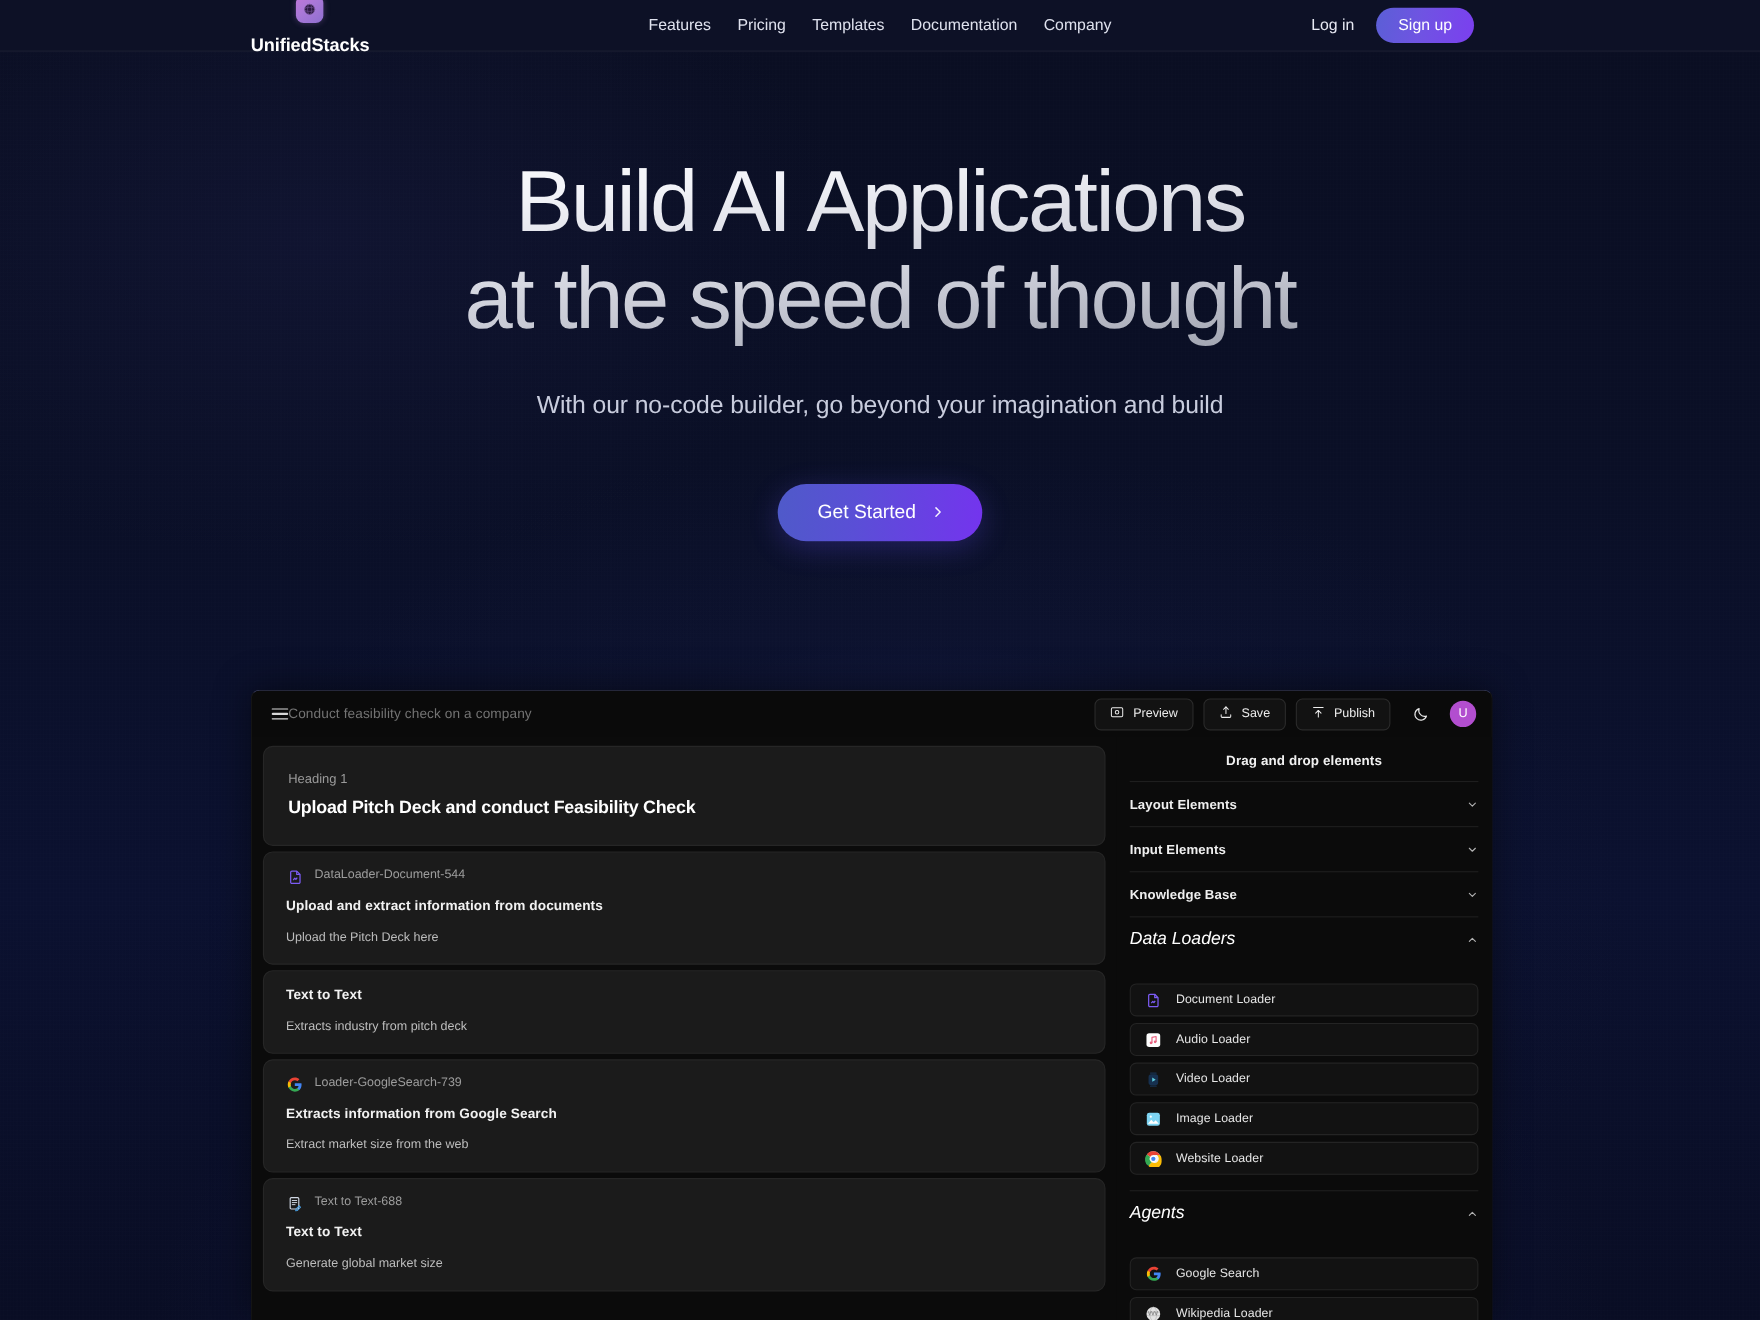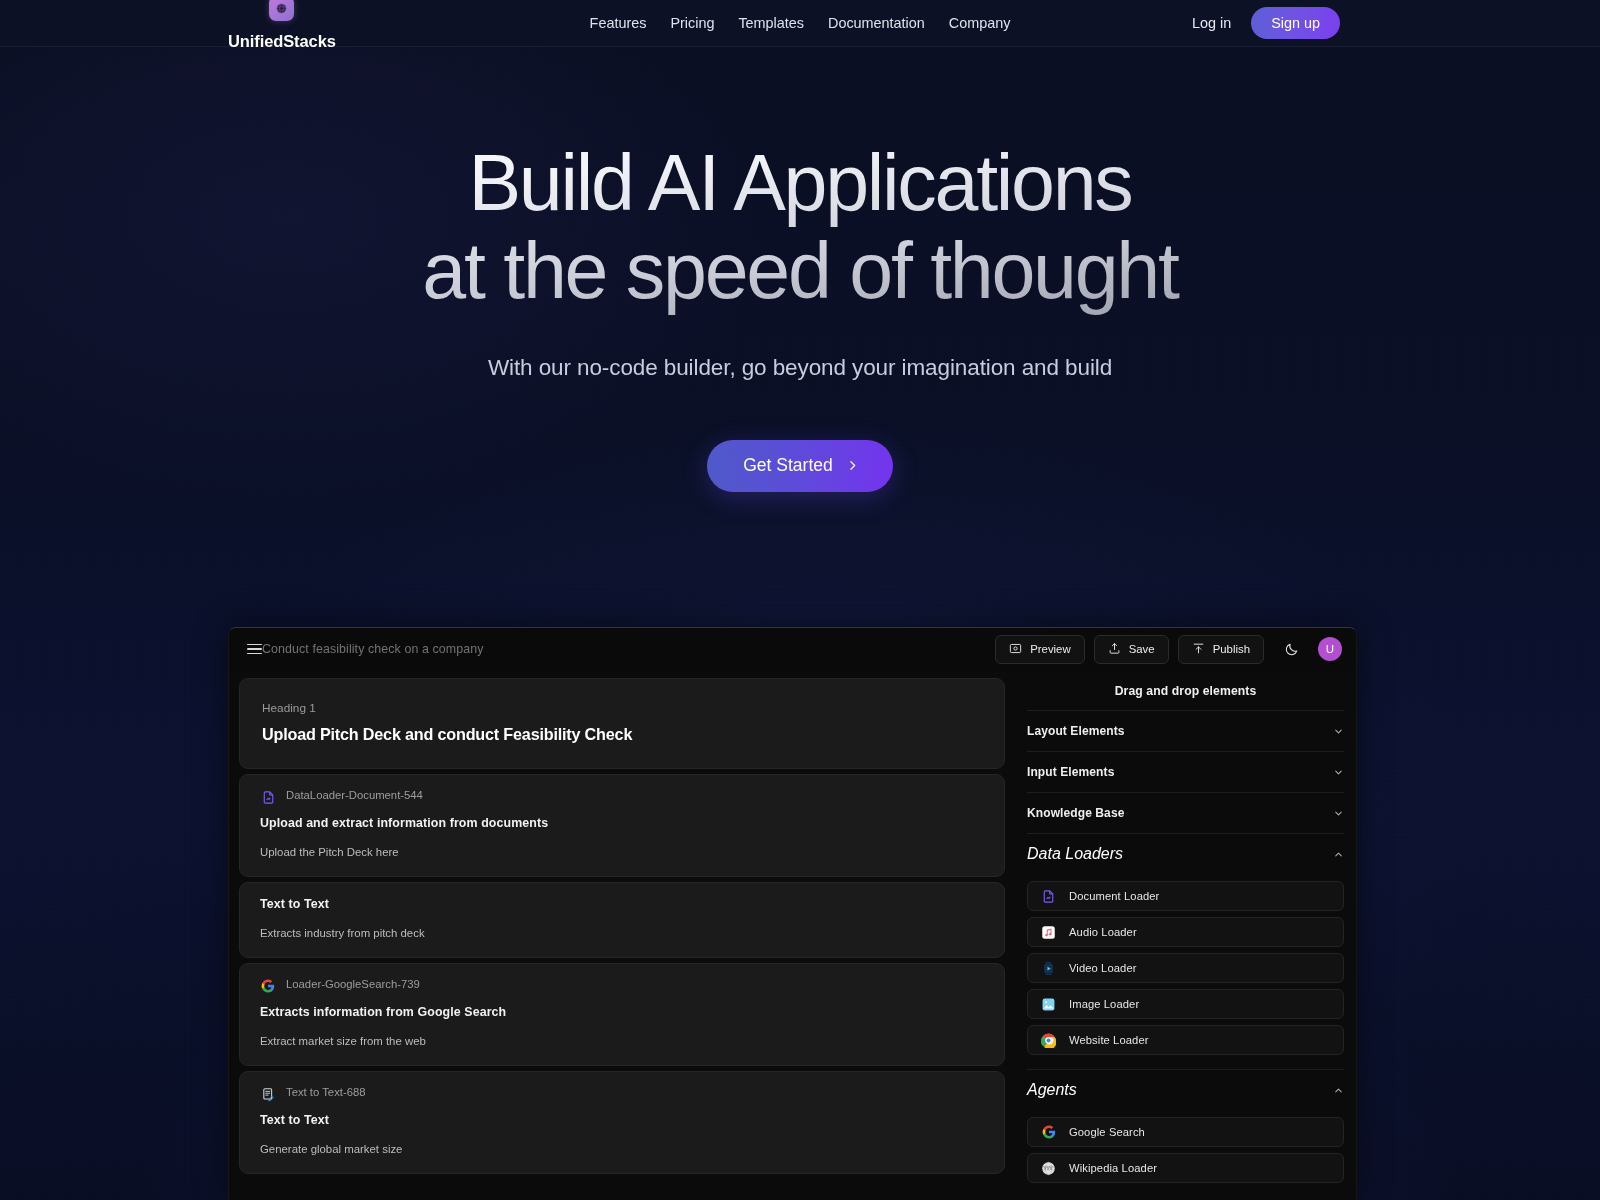--- a/index.html
+++ b/index.html
@@ -308,21 +308,21 @@
     align-items: center;
     gap: 12px;
     height: 30px;
     padding: 0 12px;
     background: #121212;
     border: 1px solid #242424;
     border-radius: 6px;
     margin-bottom: 6px;
     cursor: grab;
   }
-  .pal-item:first-of-type { margin-top: 7px; }
+  .pal-item:first-of-type { margin-top: 20px; }
   .pal-label { font-size: 11.2px; color: #e6e6e6; letter-spacing: .1px; }
   .pal-icon { width: 17px; height: 17px; display: inline-flex; align-items: center; justify-content: center; flex: 0 0 auto; }
   .pal-group { padding-bottom: 8px; }
   .sec-head {
     display: flex; align-items: center; justify-content: space-between;
     height: 41px; border-top: 1px solid #1e1e1e; cursor: pointer; font-style: italic;
   }
 </style>
 </head>
 <body>

